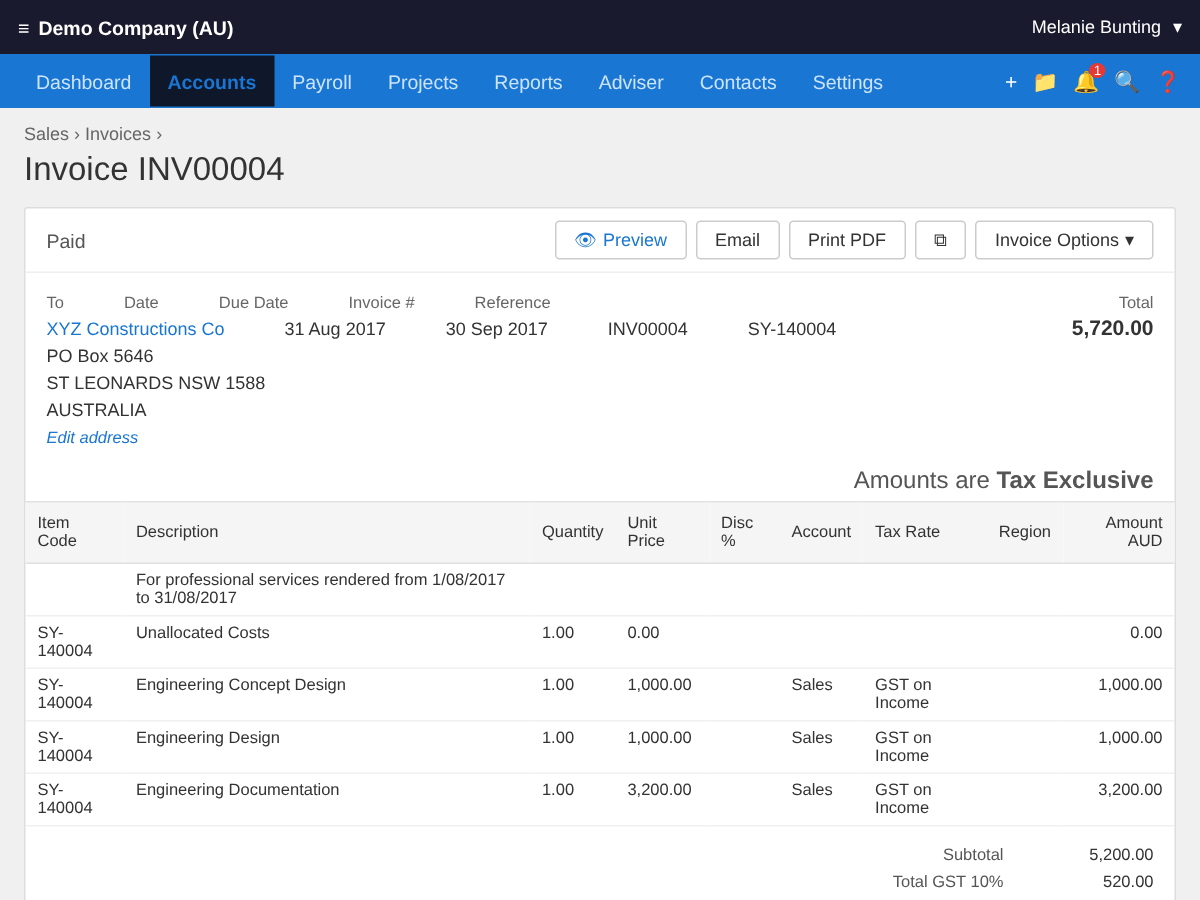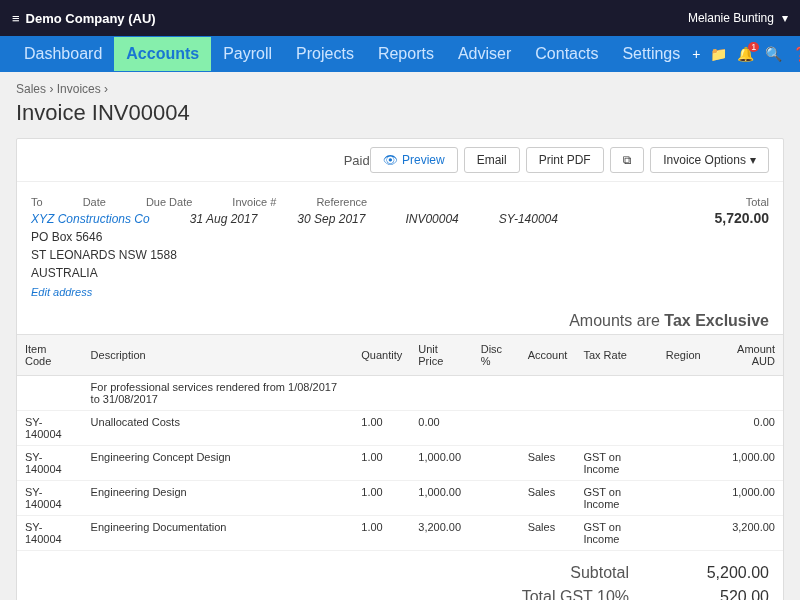--- a/index.html
+++ b/index.html
@@ -26,45 +26,45 @@
       padding: 0 12px;
       height: 36px;
     }
     .nav-item {
       color: #cce4ff;
       padding: 0 12px;
       height: 34px;
       display: flex;
       align-items: center;
       cursor: pointer;
-      font-size: 16px;
+      font-size: 13px;
       text-decoration: none;
     }
-    .nav-item.active { background: #86efac; color: #1976d2; font-weight: bold; }
+    .nav-item.active { background: #0f172a; color: #1976d2; font-weight: bold; }
     .nav-icons { margin-left: auto; display: flex; align-items: center; gap: 10px; color: white; }
     .nav-icon { color: white; font-size: 14px; cursor: pointer; }
 
     
     .content { padding: 10px 16px; }
     .breadcrumb { font-size: 12px; color: #1976d2; margin-bottom: 4px; }
     .breadcrumb span { color: #666; }
     .page-title { font-size: 22px; font-weight: normal; color: #333; margin-bottom: 12px; }
 
     
     .invoice-card {
       background: white;
       border: 1px solid #ddd;
       border-radius: 2px;
     }
 
     
     .status-bar {
       display: flex;
       align-items: center;
-      justify-content: flex-end;
+      justify-content: space-between;
       padding: 8px 14px;
       border-bottom: 1px solid #eee;
     }
     .status-paid { font-size: 13px; color: #555; }
     .action-buttons { display: flex; align-items: center; gap: 6px; }
     .btn {
       padding: 5px 12px;
       border: 1px solid #ccc;
       background: white;
       cursor: pointer;
@@ -80,21 +80,21 @@
       padding: 14px 14px 10px;
       display: flex;
       justify-content: space-between;
       align-items: flex-start;
     }
     .invoice-to-section { flex: 1; }
     .invoice-to-section .label-row {
       display: flex; gap: 40px; font-size: 11px; color: #666; margin-bottom: 4px;
     }
     .invoice-to-section .data-row {
-      display: flex; gap: 40px; font-size: 12px; font-style: italic;
+      display: flex; gap: 40px; font-size: 12px;
     }
     .address-block { font-size: 12px; color: #333; line-height: 1.5; margin-top: 2px; }
     .edit-link { color: #1976d2; font-size: 11px; cursor: pointer; font-style: italic; }
     .invoice-total-section { text-align: right; font-size: 12px; }
     .invoice-total-label { color: #666; font-size: 11px; }
     .invoice-total-value { font-size: 14px; font-weight: bold; margin-top: 2px; }
 
     
     .tax-note {
       text-align: right;
@@ -130,22 +130,21 @@
       padding: 10px 14px;
       display: flex;
       flex-direction: column;
       align-items: flex-end;
     }
     .totals-row {
       display: flex;
       justify-content: center;
       width: 300px;
       padding: 3px 0;
-      font-size: 16px;
-      gap: 40px;
+      font-size: 11px;
     }
     .totals-label { flex: 1; text-align: right; padding-right: 20px; color: #555; }
     .totals-value { width: 80px; text-align: right; }
     .totals-row.grand-total {
       border-top: 1px solid #ccc;
       margin-top: 4px;
       padding-top: 6px;
       font-weight: bold;
     }
   </style>

